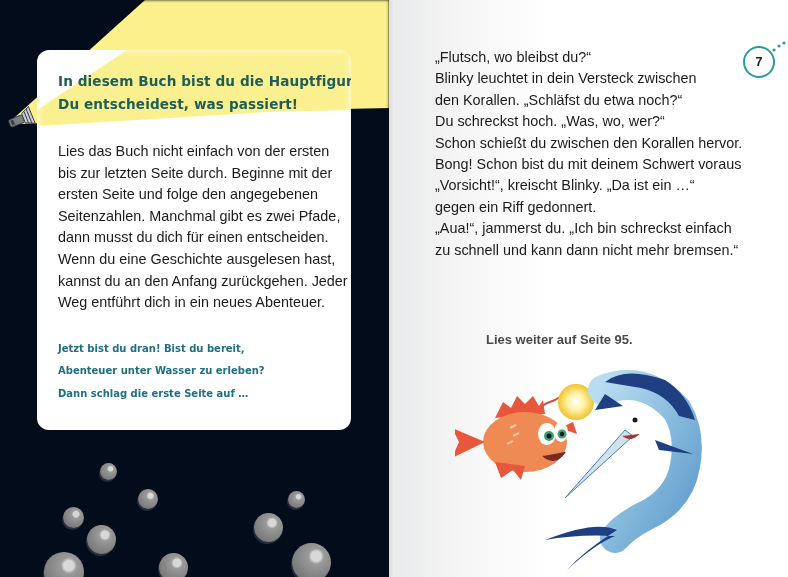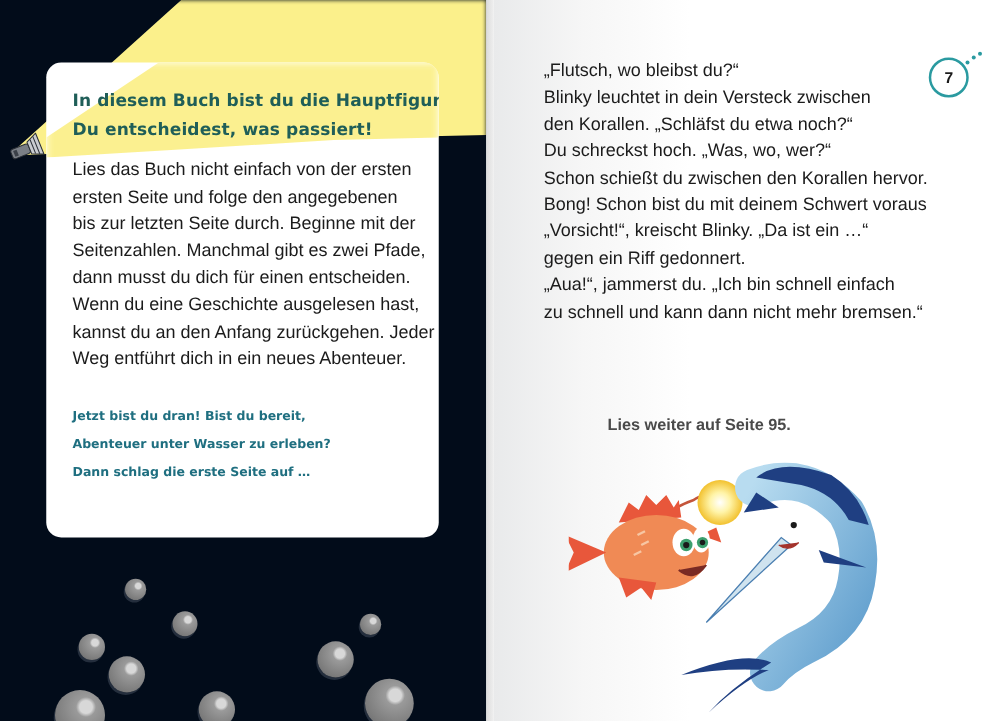--- a/index.html
+++ b/index.html
@@ -28,21 +28,21 @@
     position: absolute; inset: 0; background: #fbf08b;
     clip-path: polygon(90px 0, 314px 0, 314px 60px, 230px 62px, 100px 70px, 0 76px, 0 60px);
     filter: blur(3px); opacity: 0.95;
   }
   .card-content { position: relative; padding: 20px 0 0 21px; }
   .heading {
     font-family: "DejaVu Sans", sans-serif; font-weight: bold;
     font-size: 13.6px; line-height: 23px; color: #1f5e58; letter-spacing: 0.1px;
   }
   .intro-text {
-    margin-top: 10px; font-family: "Liberation Sans", sans-serif;
+    margin-top: 25px; font-family: "Liberation Sans", sans-serif;
     font-size: 14.4px; line-height: 21.6px; color: #1b1b1b;
   }
   .cta {
     margin-top: 24px; font-family: "DejaVu Sans", sans-serif; font-weight: bold;
     font-size: 10px; line-height: 22.5px; color: #1f6f80;
   }
   .line { display: block; white-space: nowrap; }
 
   .bubble {
     position: absolute; border-radius: 50%;
@@ -95,22 +95,22 @@
 
   <div class="card">
     <div class="card-beam"></div>
     <div class="card-content">
       <div class="heading">
         <span class="line">In diesem Buch bist du die Hauptfigur.</span>
         <span class="line">Du entscheidest, was passiert!</span>
       </div>
       <div class="intro-text">
         <span class="line">Lies das Buch nicht einfach von der ersten</span>
+        <span class="line">bis zur letzten Seite durch. Beginne mit der</span>
         <span class="line">ersten Seite und folge den angegebenen</span>
-        <span class="line">bis zur letzten Seite durch. Beginne mit der</span>
         <span class="line">Seitenzahlen. Manchmal gibt es zwei Pfade,</span>
         <span class="line">dann musst du dich für einen entscheiden.</span>
         <span class="line">Wenn du eine Geschichte ausgelesen hast,</span>
         <span class="line">kannst du an den Anfang zurückgehen. Jeder</span>
         <span class="line">Weg entführt dich in ein neues Abenteuer.</span>
       </div>
       <div class="cta">
         <span class="line">Jetzt bist du dran! Bist du bereit,</span>
         <span class="line">Abenteuer unter Wasser zu erleben?</span>
         <span class="line">Dann schlag die erste Seite auf …</span>
@@ -141,21 +141,21 @@
 
   <div class="story">
     <span class="line">„Flutsch, wo bleibst du?“</span>
     <span class="line">Blinky leuchtet in dein Versteck zwischen</span>
     <span class="line">den Korallen. „Schläfst du etwa noch?“</span>
     <span class="line">Du schreckst hoch. „Was, wo, wer?“</span>
     <span class="line">Schon schießt du zwischen den Korallen hervor.</span>
     <span class="line">Bong! Schon bist du mit deinem Schwert voraus</span>
     <span class="line">„Vorsicht!“, kreischt Blinky. „Da ist ein …“</span>
     <span class="line">gegen ein Riff gedonnert.</span>
-    <span class="line">„Aua!“, jammerst du. „Ich bin schnell einfach</span>
+    <span class="line">„Aua!“, jammerst du. „Ich bin schreckst einfach</span>
     <span class="line">zu schnell und kann dann nicht mehr bremsen.“</span>
   </div>
 
   <div class="continue">Lies weiter auf Seite 95.</div>
 
   <svg class="illustration" viewBox="0 0 280 200">
     <defs>
       <radialGradient id="glow" cx="50%" cy="50%" r="50%">
         <stop offset="0" stop-color="#ffffff"></stop>
         <stop offset="0.45" stop-color="#fff4a8"></stop>

